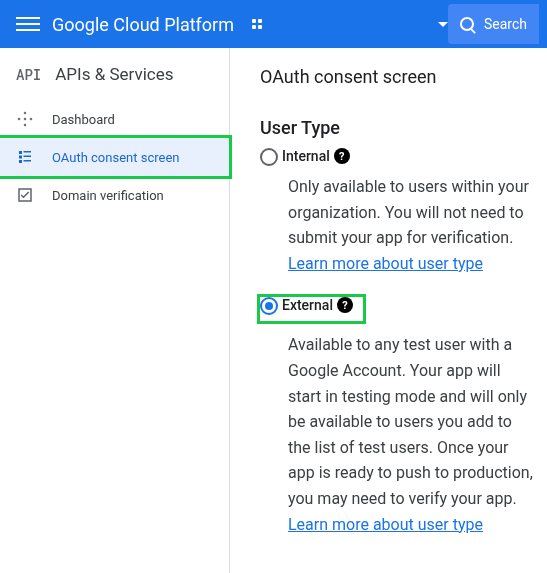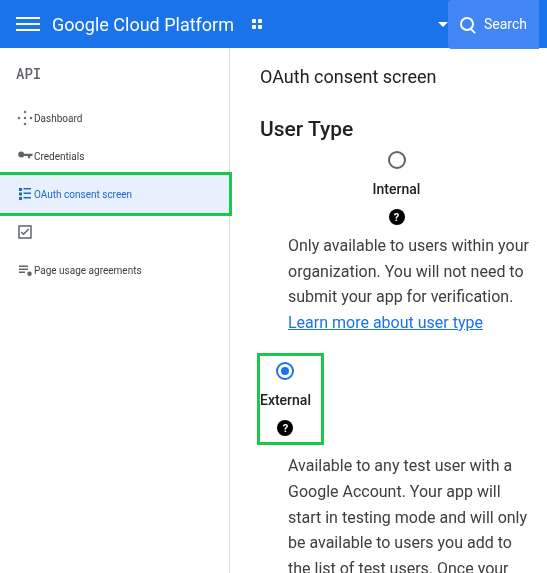--- a/index.html
+++ b/index.html
@@ -6,50 +6,50 @@
 body { font-family: 'Google Sans', Roboto, Arial, sans-serif; font-size: 14px; color: #202124; width: 547px; height: 573px; overflow: hidden; }
 
 .topbar { background: #1a73e8; height: 48px; display: flex; align-items: center; padding: 0 8px; color: #fff; }
 .hamburger { width: 24px; height: 24px; display: flex; flex-direction: column; justify-content: center; gap: 4px; margin: 0 8px; cursor: pointer; }
 .hamburger span { height: 2px; background: #fff; }
 .brand { font-size: 18px; font-weight: 400; margin-left: 4px; white-space: nowrap; }
 .project-picker { margin-left: 18px; display: flex; align-items: center; gap: 8px; cursor: pointer; flex: 1; color: #fff; }
 .dots { display: grid; grid-template-columns: repeat(2, 4px); gap: 2px; }
 .dots span { width: 4px; height: 4px; background: #fff; border-radius: 1px; }
 .chev-down { width: 0; height: 0; border-left: 5px solid transparent; border-right: 5px solid transparent; border-top: 5px solid #fff; }
-.search-btn { background: #4285f4; height: 49px; border-radius: 4px 0 0 4px; display: flex; align-items: center; padding: 0 12px; gap: 10px; color: #fff; cursor: pointer; }
+.search-btn { background: #4285f4; height: 40px; border-radius: 4px 0 0 4px; display: flex; align-items: center; padding: 0 12px; gap: 10px; color: #fff; cursor: pointer; }
 .mag { width: 14px; height: 14px; border: 2px solid #fff; border-radius: 50%; position: relative; }
 .mag::after { content: ""; position: absolute; width: 2px; height: 6px; background: #fff; bottom: -5px; right: -2px; transform: rotate(-45deg); }
 
 .body-wrap { display: flex; height: calc(100% - 48px); }
 .sidebar { width: 230px; border-right: 1px solid #dadce0; padding-top: 8px; }
 .side-header { display: flex; align-items: flex-end; padding: 8px 16px 16px; gap: 14px; }
 .api-logo { font-family: 'Roboto Mono', monospace; font-weight: 500; font-size: 14px; letter-spacing: 0; color: #5f6368; }
 .side-title { font-size: 17px; color: #3c4043; }
-.nav-item { display: flex; align-items: center; padding: 10px 16px; color: #5f6368; cursor: pointer; font-size: 10px; }
+.nav-item { display: flex; align-items: center; padding: 10px 16px; gap: 18px; color: #5f6368; cursor: pointer; font-size: 13px; }
 .nav-item.active { background: #e8f0fe; color: #1967d2; border: 3px solid #18c94a; margin: -3px; position: relative; }
 .nav-icon { width: 18px; height: 18px; display: flex; align-items: center; justify-content: center; flex-shrink: 0; }
 .nav-icon svg { width: 18px; height: 18px; fill: #5f6368; }
 .nav-item.active .nav-icon svg { fill: #1967d2; }
 .nav-item span.label { color: #3c4043; }
 .nav-item.active span.label { color: #1967d2; }
 
 .main { flex: 1; padding: 18px 14px 20px 30px; overflow-y: auto; }
 .page-title { font-size: 18px; font-weight: 400; margin-bottom: 30px; }
 .desc { font-size: 13px; line-height: 1.6; color: #3c4043; margin-bottom: 24px; }
-.section-h { font-size: 21px; font-weight: 500; margin-bottom: 10px; }
-.radio-row { display: flex; align-items: center; gap: 12px; margin-bottom: 8px; flex-direction: column; }
+.section-h { font-size: 18px; font-weight: 500; margin-bottom: 10px; }
+.radio-row { display: flex; gap: 4px; margin-bottom: 8px; }
 .radio { width: 18px; height: 18px; border: 2px solid #5f6368; border-radius: 50%; display: flex; align-items: center; justify-content: center; cursor: pointer; background: #fff; }
 .radio.checked { border-color: #1a73e8; }
 .radio.checked::after { content: ""; width: 8px; height: 8px; background: #1a73e8; border-radius: 50%; }
 .radio-label { font-size: 14px; font-weight: 500; }
 .help { width: 16px; height: 16px; background: #000; color: #fff; border-radius: 50%; font-size: 11px; font-weight: bold; display: flex; align-items: center; justify-content: center; cursor: pointer; }
 .opt-desc { font-size: 16px; line-height: 1.6; color: #3c4043; margin-left: 28px; margin-bottom: 18px; }
 .link { color: #1a73e8; text-decoration: underline; cursor: pointer; }
-.ext-wrap { display: inline-flex; align-items: center; gap: 10px; border: 3px solid #18c94a; padding: 6px 10px 6px 0; margin-left: -3px; margin-bottom: 8px; }
+.ext-wrap { display: inline-flex; align-items: center; gap: 10px; border: 3px solid #18c94a; padding: 0 10px 6px 0; margin-left: -3px; margin-bottom: 8px; }
 .ext-wrap .radio-row { margin-bottom: 0; }
 </style>
 </head>
 <body>
 
 <div class="topbar">
   <div class="hamburger">
       <span></span>
       <span></span>
       <span></span>
@@ -68,60 +68,46 @@
   <div class="search-btn">
     <div class="mag"></div>
     <span>Search</span>
   </div>
 </div>
 
 <div class="body-wrap">
   <div class="sidebar">
     <div class="side-header">
       <span class="api-logo">API</span>
+      <span class="side-title">APIs &amp; Services</span>
     </div>
 
     <div class="nav-item">
       <div class="nav-icon">
           <svg viewBox="0 0 24 24">
             <path d="M12 2l-2 2 2 2 2-2-2-2zm-8 8l-2 2 2 2 2-2-2-2zm16 0l-2 2 2 2 2-2-2-2zm-8 8l-2 2 2 2 2-2-2-2zm0-8l-2 2 2 2 2-2-2-2z"></path>
           </svg>
         </div>
       <span class="label">Dashboard</span>
-    </div>
-    <div class="nav-item">
-      <div class="nav-icon">
-          <svg viewBox="0 0 24 24">
-            <path d="M7 14a4 4 0 1 1 3.87-5H22v3h-3v3h-3v-3h-5.13A4 4 0 0 1 7 14z"></path>
-          </svg>
-        </div>
-      <span class="label">Credentials</span>
     </div>
     <div class="nav-item active">
       <div class="nav-icon">
           <svg viewBox="0 0 24 24">
             <path d="M4 4h4v4H4zM4 10h4v4H4zM4 16h4v4H4zM10 4h10v2H10zM10 10h10v2H10zM10 16h10v2H10z"></path>
           </svg>
         </div>
       <span class="label">OAuth consent screen</span>
     </div>
     <div class="nav-item">
       <div class="nav-icon">
           <svg viewBox="0 0 24 24">
             <path d="M4 4h16v16H4z M7 12l3 3 7-7" fill="none" stroke="#5f6368" stroke-width="2"></path>
           </svg>
         </div>
-    </div>
-    <div class="nav-item">
-      <div class="nav-icon">
-          <svg viewBox="0 0 24 24">
-            <path d="M4 6h12v2H4zM4 10h12v2H4zM4 14h8v2H4zM18 14a3 3 0 1 0 0 6 3 3 0 0 0 0-6z"></path>
-          </svg>
-        </div>
-      <span class="label">Page usage agreements</span>
+      <span class="label">Domain verification</span>
     </div>
   </div>
 
   <div class="main">
     <h1 class="page-title">OAuth consent screen</h1>
     <h2 class="section-h">User Type</h2>
 
     <div class="radio-row">
       <div class="radio"></div>
       <span class="radio-label">Internal</span>

